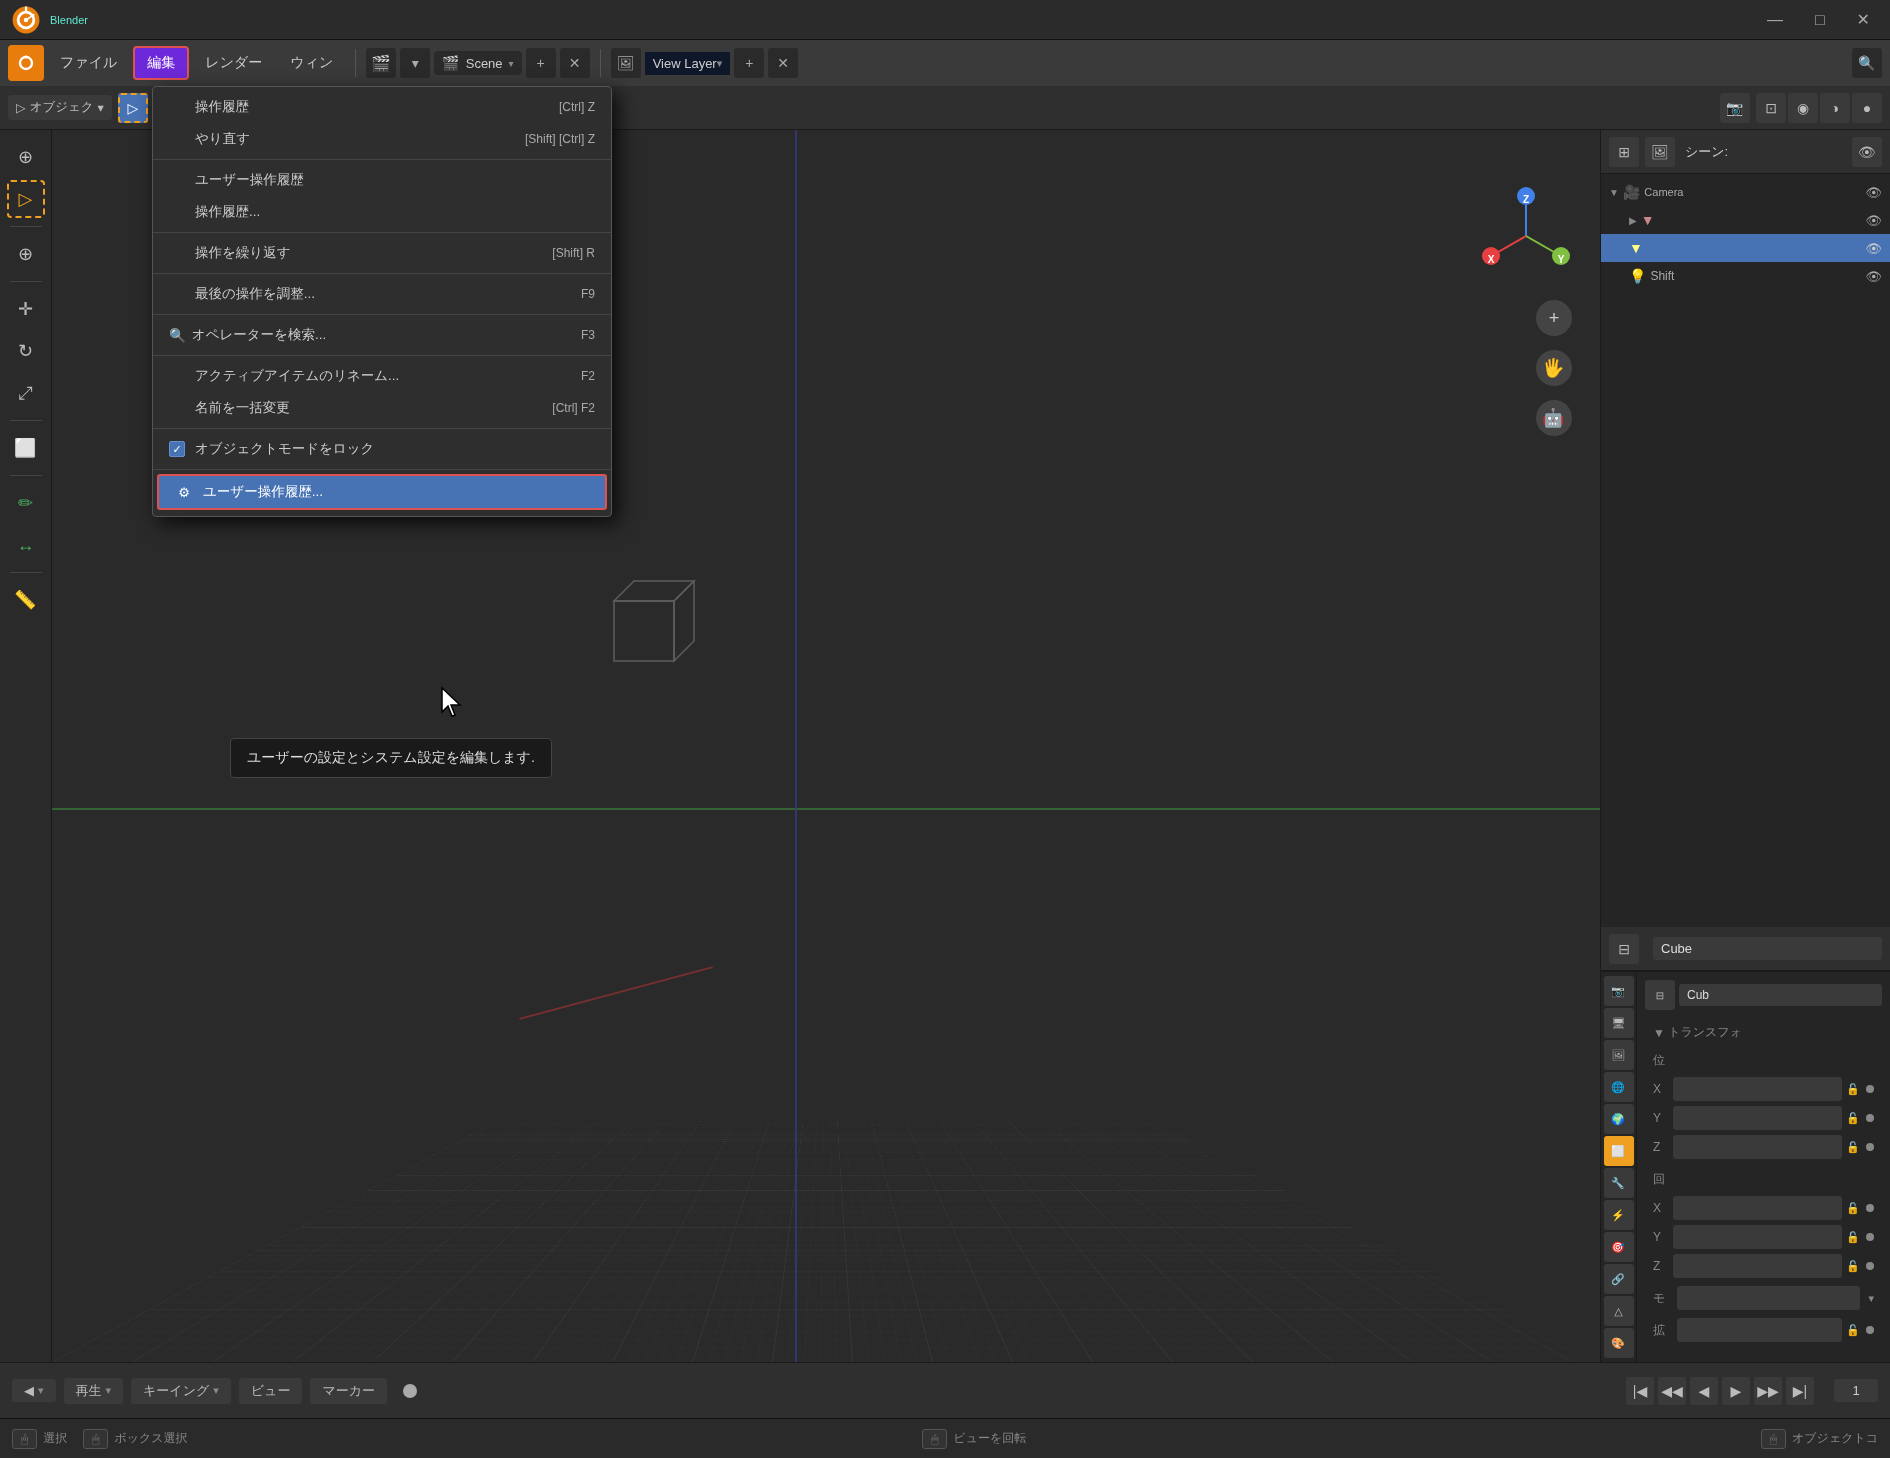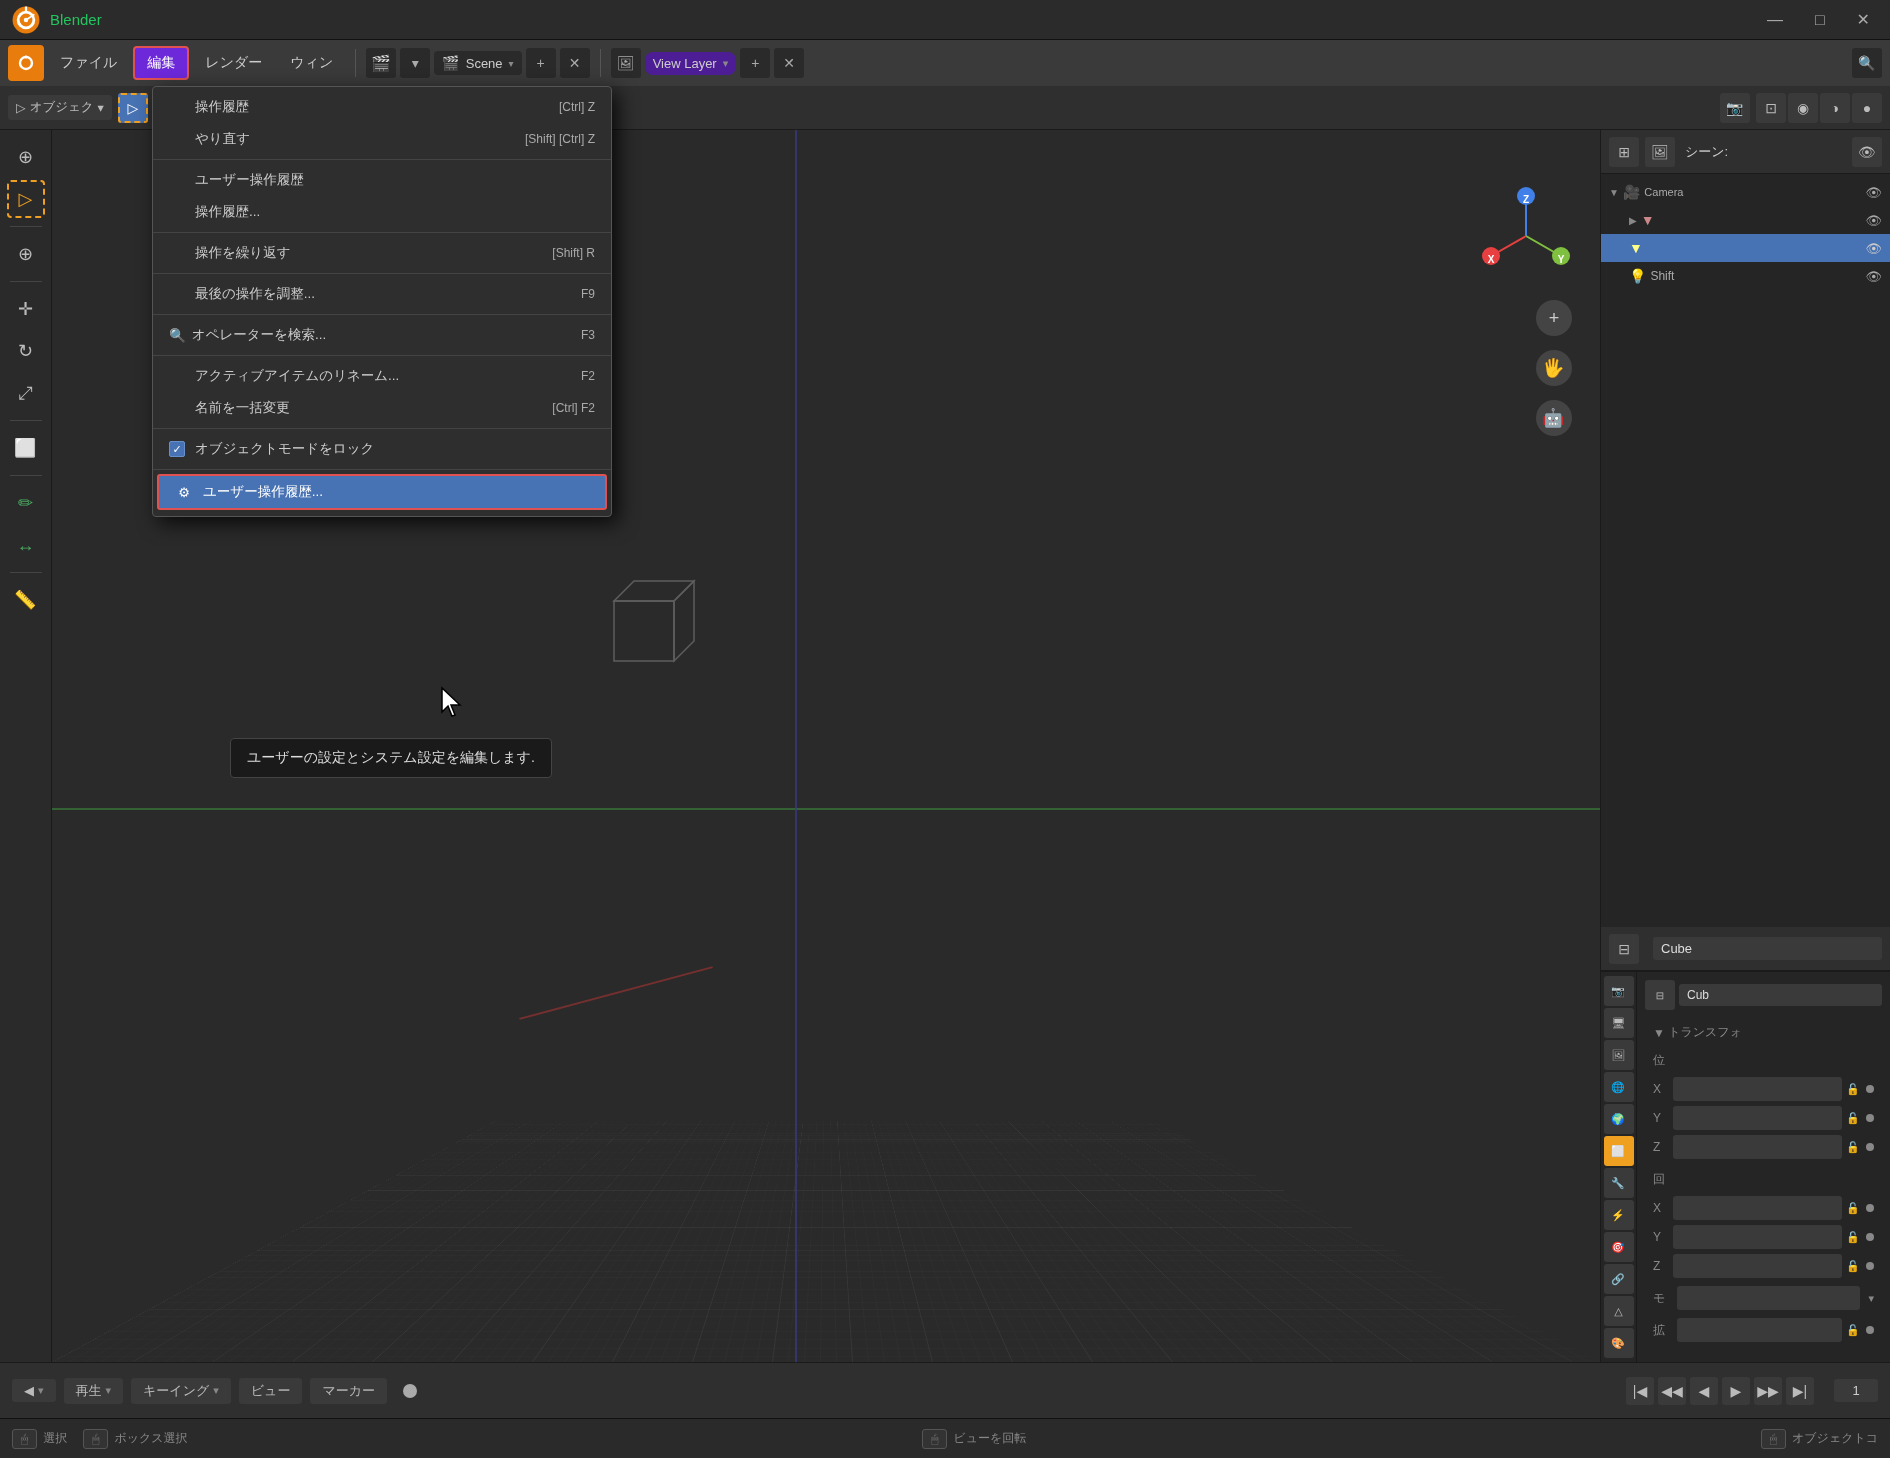--- a/index.html
+++ b/index.html
@@ -24,22 +24,22 @@
       position: relative;
       z-index: 100;
     }
     #titlebar .logo {
       width: 28px;
       height: 28px;
       margin-right: 10px;
       flex-shrink: 0;
     }
     #titlebar .app-title {
-      color: #22c55e;
-      font-size: 15px;
+      color: #5eead4;
+      font-size: 11px;
       font-weight: 400;
       flex: 1;
     }
     .titlebar-controls {
       display: flex;
       gap: 16px;
     }
     .titlebar-btn {
       color: #aaa;
       font-size: 16px;
@@ -97,24 +97,23 @@
       padding: 4px 8px;
       gap: 6px;
       color: #ccc;
       font-size: 13px;
     }
     .scene-icon { font-size: 14px; }
     .scene-selector-arrow { color: #888; font-size: 10px; }
 
     .viewlayer-selector {
       display: flex; align-items: center;
-      background: #4c1d95;
-      border-radius: 8px;
+      background: #0f172a;
+      border-radius: 0;
       padding: 4px 8px;
-      gap: 6px;
       color: #ccc;
       font-size: 13px;
     }
 
     .menu-icon-btn {
       width: 30px; height: 30px;
       background: #2a2a2a;
       border-radius: 3px;
       display: flex; align-items: center; justify-content: center;
       cursor: pointer;

